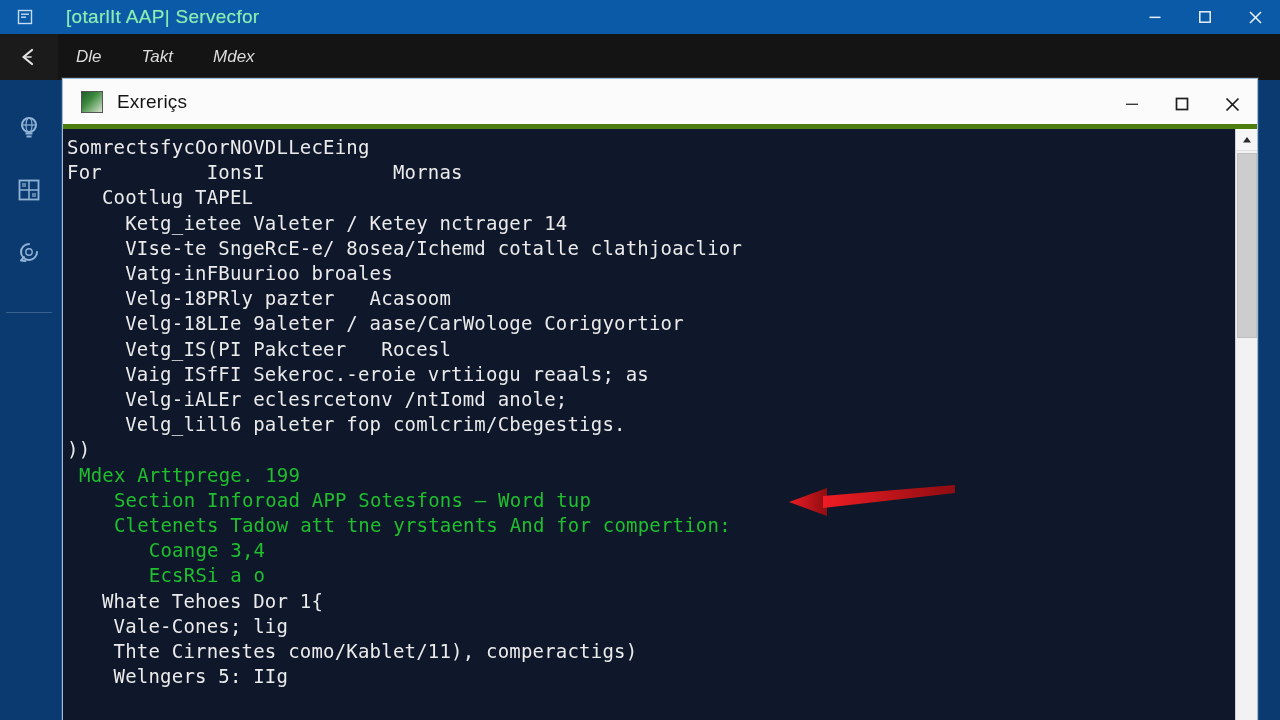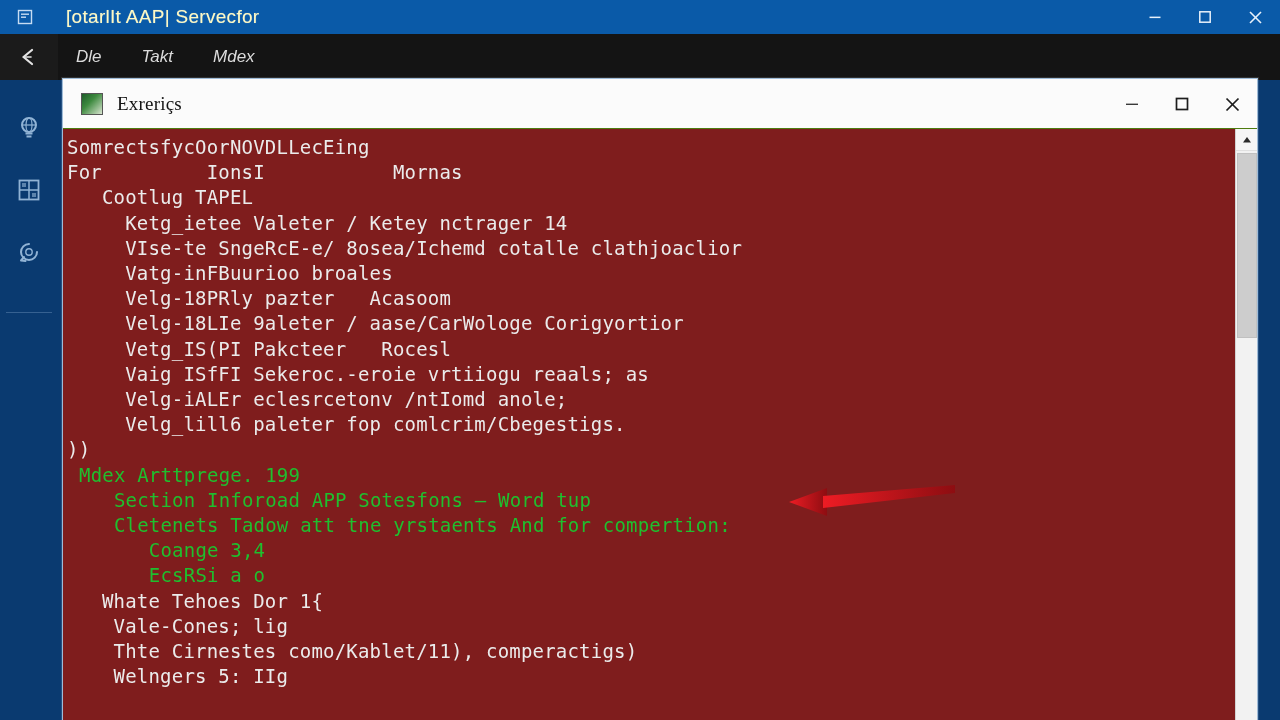--- a/index.html
+++ b/index.html
@@ -32,21 +32,21 @@
   #outer-app-icon {
     width: 22px; height: 22px;
     margin-left: 14px;
     display: flex; align-items: center; justify-content: center;
     color: #c6dcf2;
     font-size: 14px;
     filter: blur(0.5px);
   }
   #outer-title-text {
     margin-left: 30px;
-    color: #fef9c3;
+    color: #86efac;
     font-size: 19px;
     letter-spacing: 0.3px;
     filter: blur(0.65px);
     white-space: nowrap;
     text-shadow: 0 0 1px rgba(255,255,255,0.4);
   }
   .outer-winbtns {
     position: absolute;
     right: 0; top: 0;
     height: 34px;
@@ -124,22 +124,21 @@
     background: #000;
     border: 1px solid #9fbcd8;
     box-shadow: 0 0 0 1px rgba(255,255,255,0.12);
   }
   #inner-titlebar {
     position: relative;
     width: 100%; height: 50px;
     background: #fbfbfb;
     display: flex;
     align-items: center;
-    border-bottom: 1px solid #4d7c0f;
-    font-family: Liberation Serif, serif;
+    border-bottom: 5px solid #4d7c0f;
   }
   #inner-app-icon {
     width: 22px; height: 22px;
     margin-left: 18px;
     display: flex; align-items: center; justify-content: center;
     filter: blur(0.5px);
     background: linear-gradient(135deg,#1d5c2a 0%,#3d8a3f 40%,#d8e4cf 100%);
     border: 1px solid #555;
   }
   #inner-title-text {
@@ -162,21 +161,21 @@
     color: #1d1d1d;
     filter: blur(0.35px);
   }
   .inner-winbtn svg { display: block; }
 
   
   #terminal-body {
     position: relative;
     width: 100%;
     height: 591px;
-    background: #7f1d1d;
+    background: #0f172a;
     overflow: hidden;
   }
   #terminal-text {
     position: absolute;
     left: 0; top: 6px;
     width: 1172px;
     padding: 0 8px 0 4px;
     font-family: "DejaVu Sans Mono", "Liberation Mono", monospace;
     font-size: 19px;
     line-height: 25.2px;

